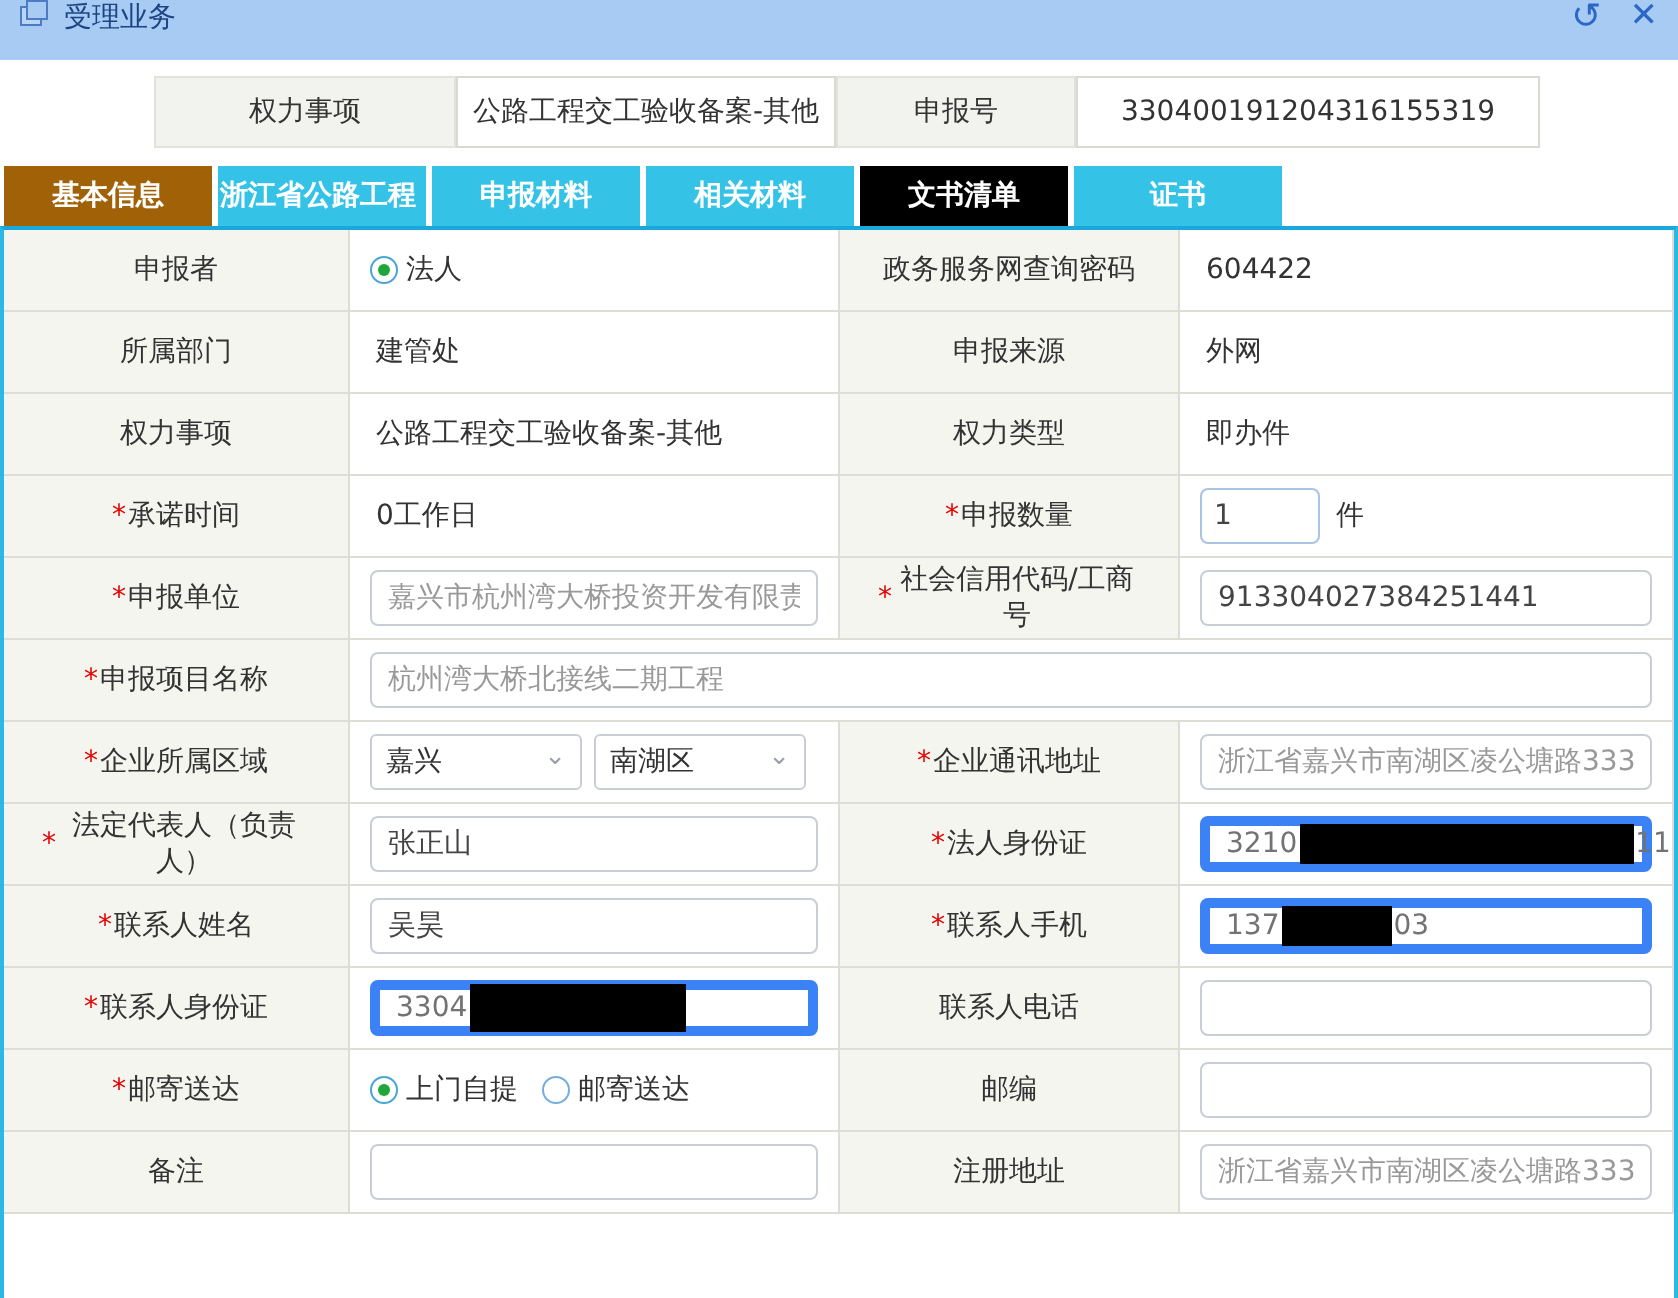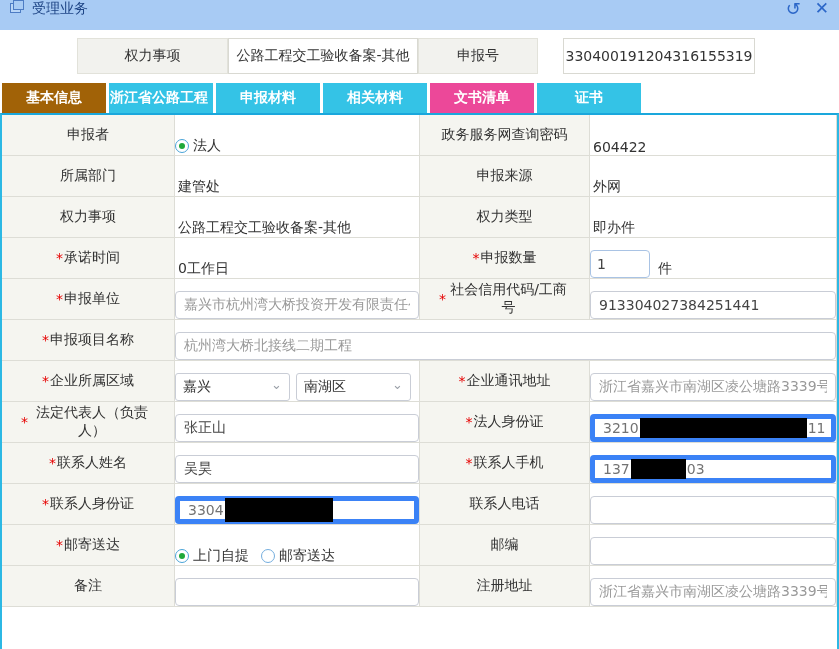--- a/index.html
+++ b/index.html
@@ -14,37 +14,37 @@
   .title-text { color:#1d4485; font-size:14px; }
   .tb-spacer { flex:1; }
   .tb-btn { color:#2c67c8; font-size:18px; line-height:1; margin-left:14px; cursor:pointer; }
   .tb-btn.close { font-size:17px; }
 
   
   .header-row { margin-top:8px; height:36px; display:flex; padding-left:77px; }
   .hcell { height:36px; display:flex; align-items:center; justify-content:center; font-size:14px; }
   .hcell.grey { background:#f2f2ee; border:1px solid #e2e2da; }
   .hcell.white { background:#fff; border:1px solid #d9d9d2; }
-  .hc1 { width:151px; } .hc2 { width:190px; } .hc3 { width:120px; } .hc4 { width:192px;margin-left:25px; }
+  .hc1 { width:151px; } .hc2 { width:190px; } .hc3 { width:120px; } .hc4 { width:232px; }
 
   
   .tabs { margin-top:9px; display:flex; gap:3px; padding-left:2px; height:30px; }
   .tab { width:104px; height:30px; display:flex; align-items:center; justify-content:center;
     color:#fff; font-weight:bold; font-size:14px; cursor:pointer;
     white-space:nowrap; overflow:hidden; flex:none; }
   .tab.clipped { justify-content:flex-start; padding-left:1px; }
 
   
   .panel { border-left:2px solid #2cb8e4; border-right:2px solid #2cb8e4; border-top:2px solid #1aa7dc;
     height:536px; background:#fff; }
   .form-grid { display:grid; grid-template-columns:173px 245px 170px 1fr; width:835px; }
   .cell { height:41px; border-right:1px solid #ddddd6; border-bottom:1px solid #ddddd6;
     display:flex; align-items:center; overflow:hidden; }
   .cell.label { background:#f5f5f0; justify-content:center; text-align:center; padding:0 19px; }
-  .cell.value { background:#fff; padding:0 0;align-items:flex-end; }
+  .cell.value { background:#fff; padding:0 10px; }
   .req { color:#e60000; margin-right:1px; }
 
   .txt { color:#333; padding-left:3px; white-space:nowrap; }
   input.fld { width:100%; height:28px; border:1px solid #c9cdd6; border-radius:4px;
     padding:0 8px; font-size:14px; color:#444; background:#fff; outline:none;
     font-family:inherit; white-space:nowrap; overflow:hidden; text-overflow:clip; }
   input.fld.muted { color:#999; }
   input.fld.small { width:60px; border-color:#a9c3e4; padding:0 6px; }
   .unit { margin-left:8px; color:#333; }
 
@@ -84,21 +84,21 @@
     <div class="hcell white hc2">公路工程交工验收备案-其他</div>
     <div class="hcell grey hc3">申报号</div>
     <div class="hcell white hc4">330400191204316155319</div>
   </div>
 
   <div class="tabs" id="tabs">
       <div class="tab" style="background: #a16207;">基本信息</div>
       <div class="tab clipped" style="background: rgb(52, 195, 230);">浙江省公路工程</div>
       <div class="tab" style="background: rgb(52, 195, 230);">申报材料</div>
       <div class="tab" style="background: rgb(52, 195, 230);">相关材料</div>
-      <div class="tab" style="background: #ec4899;">文书清单</div>
+      <div class="tab" style="background: #000000;">文书清单</div>
       <div class="tab" style="background: rgb(52, 195, 230);">证书</div>
     </div>
 
   <div class="panel">
     <div class="form-grid" id="form">
         <div class="cell label">
           <span>申报者</span>
         </div>
         <div class="cell value">
           <span class="radio-opt">

